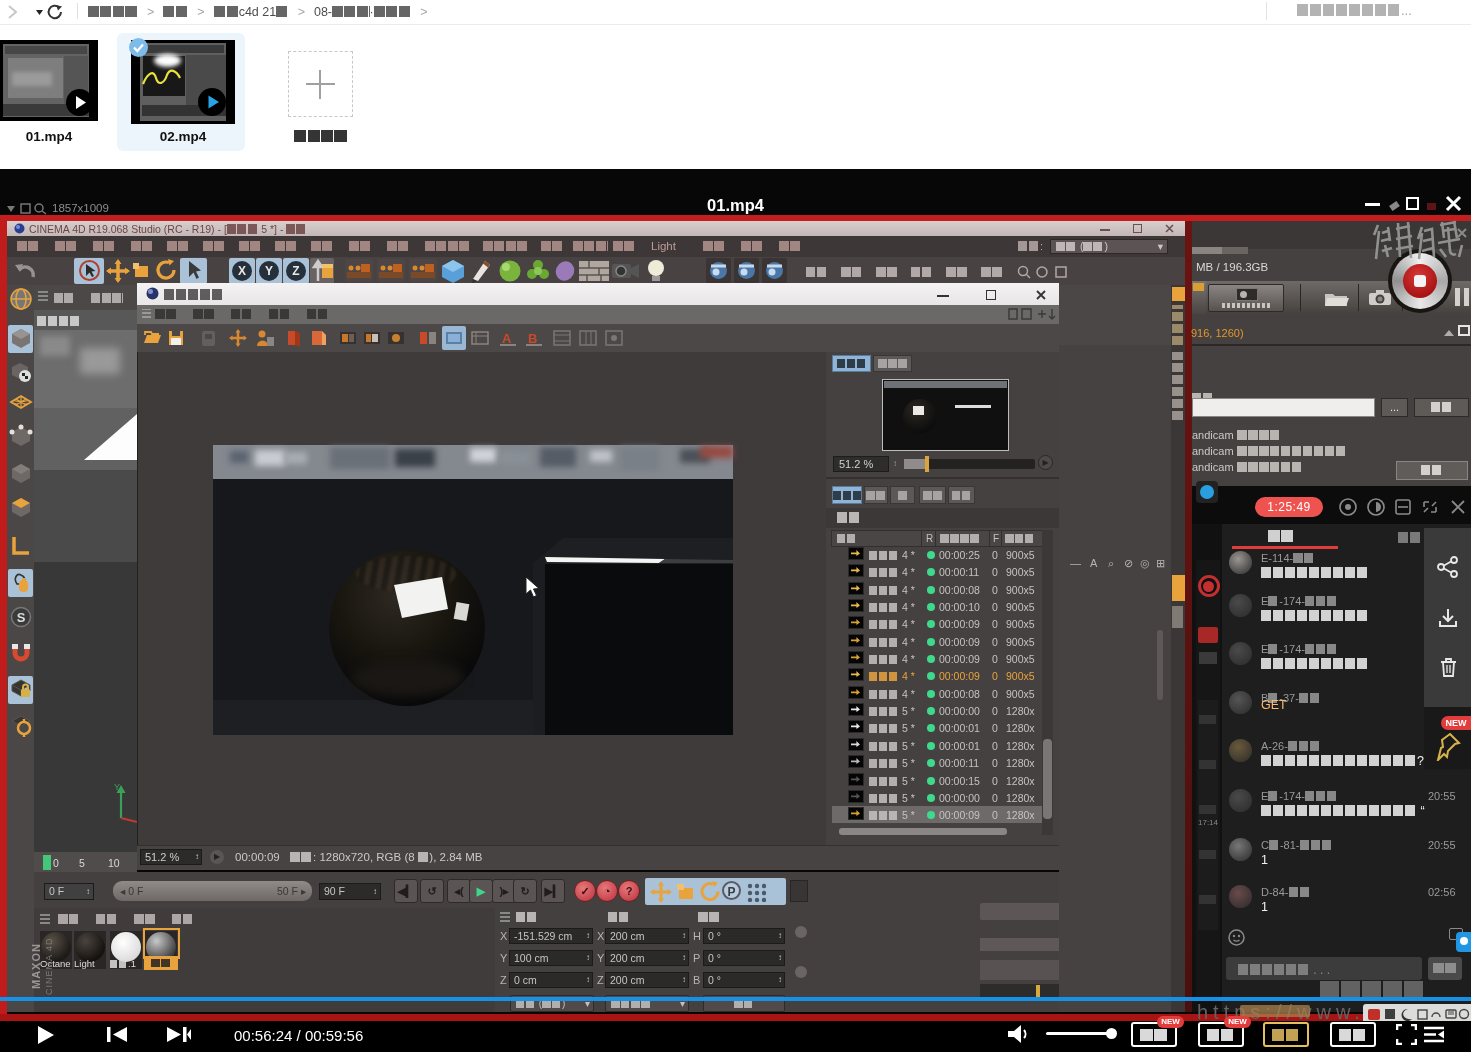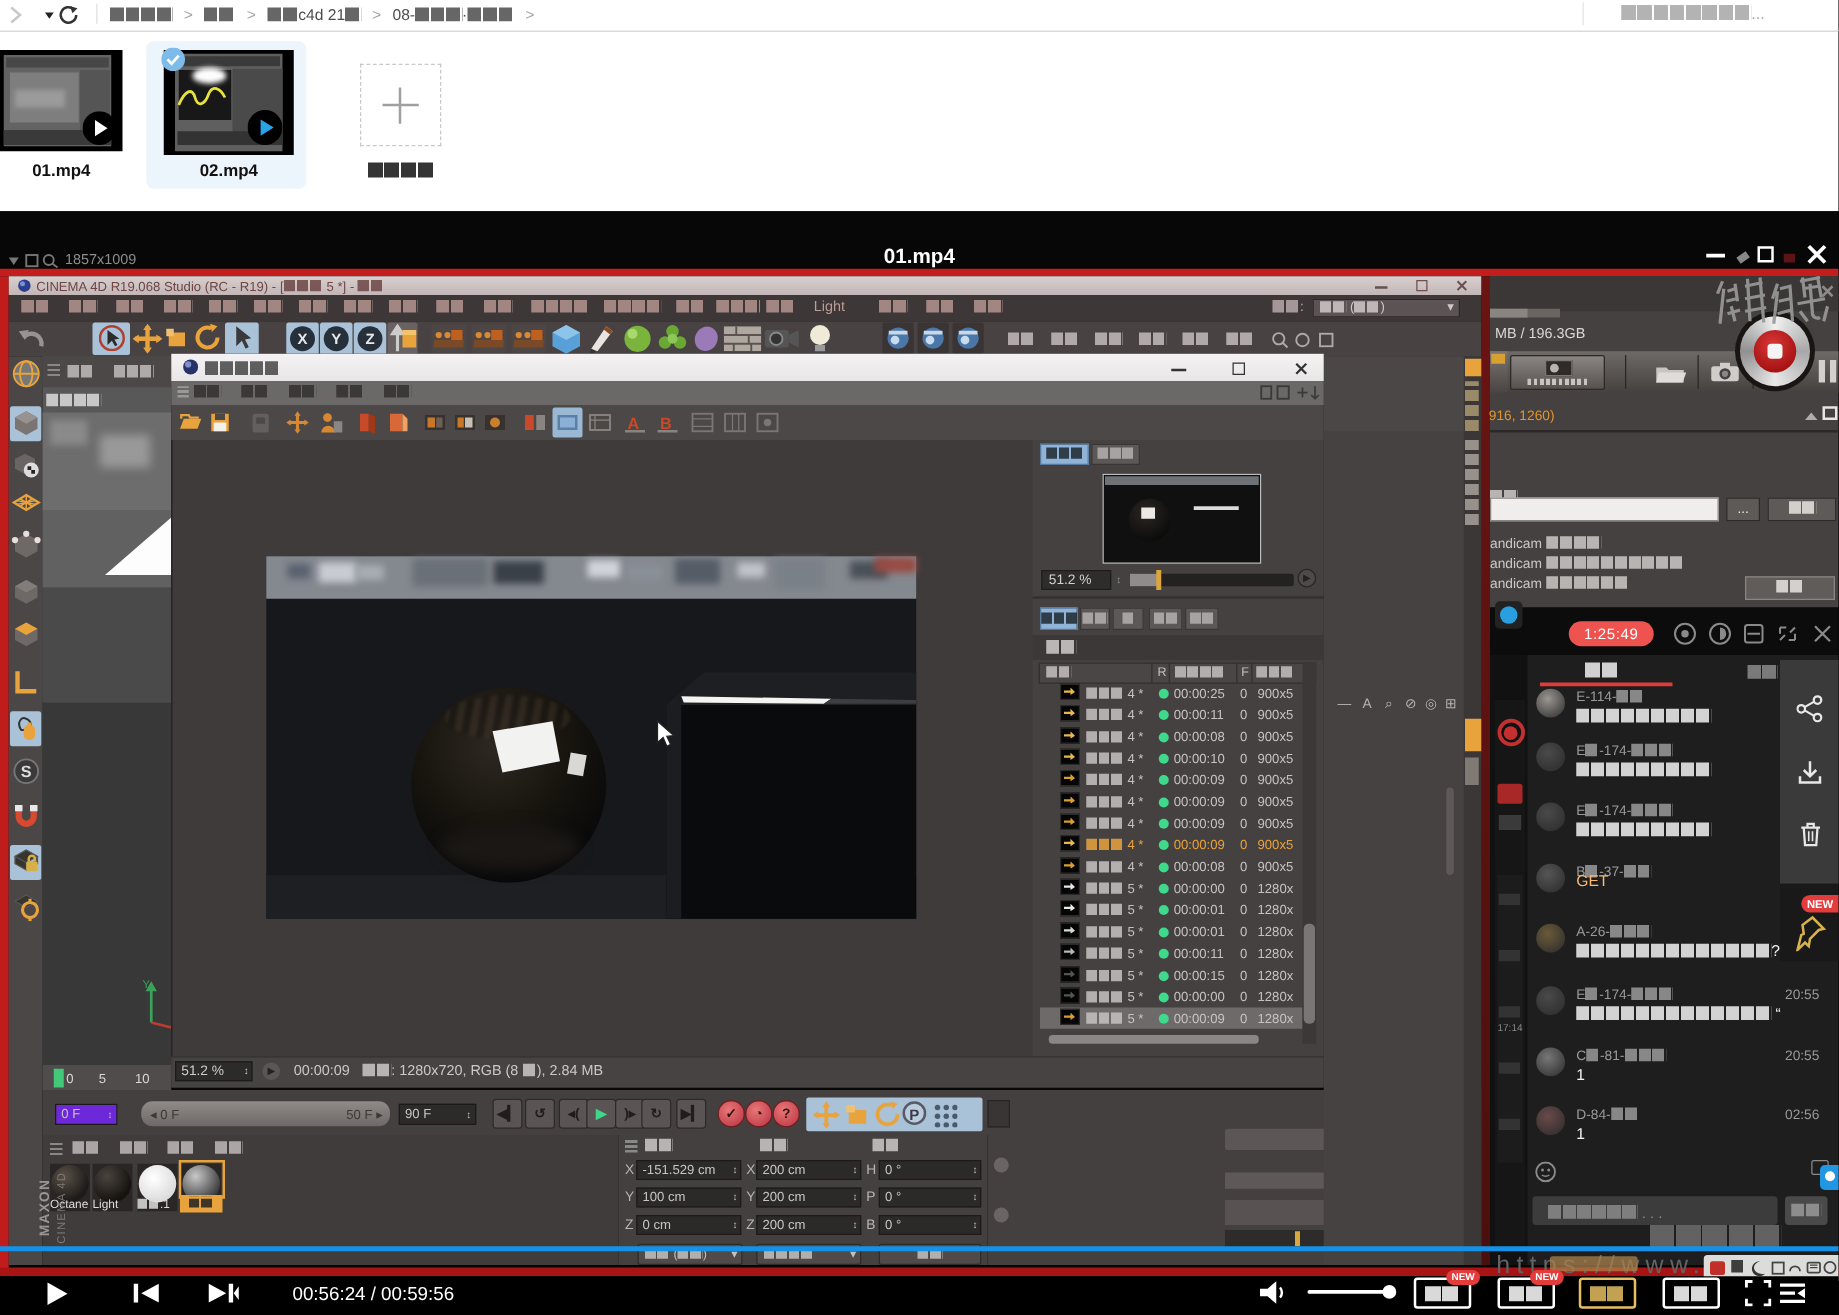--- a/index.html
+++ b/index.html
@@ -324,21 +324,21 @@
       <path d="M9 5 l4.5 8 l-9 0 z" fill="#3aa05a"></path>
       <path d="M9 38 L25 42" stroke="#c03a30" stroke-width="2.2"></path>
       <text x="2" y="10" font-size="9" fill="#3aa05a" font-family="Liberation Sans">Y</text>
     </svg>
 <div class="a" style="left:34px;top:852px;width:103px;height:20px;background:#504c4c"></div>
 <div class="a" style="left:43px;top:855px;width:8px;height:15px;background:#42c878"></div>
 <div class="a" style="left:53px;top:857px;font-size:10.5px;color:#d8d8d8">0</div>
 <div class="a" style="left:79px;top:857px;font-size:10.5px;color:#d8d8d8">5</div>
 <div class="a" style="left:108px;top:857px;font-size:10.5px;color:#d8d8d8">10</div>
 <div class="a" style="left:34px;top:872px;width:1151px;height:36px;background:#454040"></div>
-<div class="a" style="left:44px;top:883px;width:50px;height:17px;background:#6d28d9;border:1px solid #1c1a1a;color:#c8c4c4;font-size:10.5px;line-height:15px;padding-left:4px">0 F<span style="float:right;padding-right:3px;font-size:8px">↕</span></div>
+<div class="a" style="left:44px;top:883px;width:50px;height:17px;background:#404040;border:1px solid #1c1a1a;color:#c8c4c4;font-size:10.5px;line-height:15px;padding-left:4px">0 F<span style="float:right;padding-right:3px;font-size:8px">↕</span></div>
 <div class="a" style="left:113px;top:881px;width:199px;height:20px;background:linear-gradient(180deg,#908a88,#6e6866);border-radius:9px"></div>
 <div class="a" style="left:120px;top:885px;font-size:10.5px;color:#3c3836">◂ 0 F</div>
 <div class="a" style="left:277px;top:885px;font-size:10.5px;color:#3c3836">50 F ▸</div>
 <div class="a" style="left:319px;top:883px;width:62px;height:17px;background:#2d2a2a;border:1px solid #1c1a1a;color:#c8c4c4;font-size:10.5px;line-height:15px;padding-left:4px">90 F<span style="float:right;padding-right:3px;font-size:8px">↕</span></div>
 <div class="a" style="left:394px;top:879px;width:24px;height:24px;background:#5a5454;border-radius:3px;border:1px solid #2e2a2a"></div>
 <div class="a" style="left:394px;top:884px;width:24px;height:15px;color:#211d1d;font-size:11px;font-weight:bold;text-align:center;line-height:15px">◀▎</div>
 <div class="a" style="left:420px;top:879px;width:24px;height:24px;background:#5a5454;border-radius:3px;border:1px solid #2e2a2a"></div>
 <div class="a" style="left:420px;top:884px;width:24px;height:15px;color:#211d1d;font-size:11px;font-weight:bold;text-align:center;line-height:15px">↺</div>
 <div class="a" style="left:447px;top:879px;width:24px;height:24px;background:#5a5454;border-radius:3px;border:1px solid #2e2a2a"></div>
 <div class="a" style="left:447px;top:884px;width:24px;height:15px;color:#211d1d;font-size:11px;font-weight:bold;text-align:center;line-height:15px">◂(</div>

